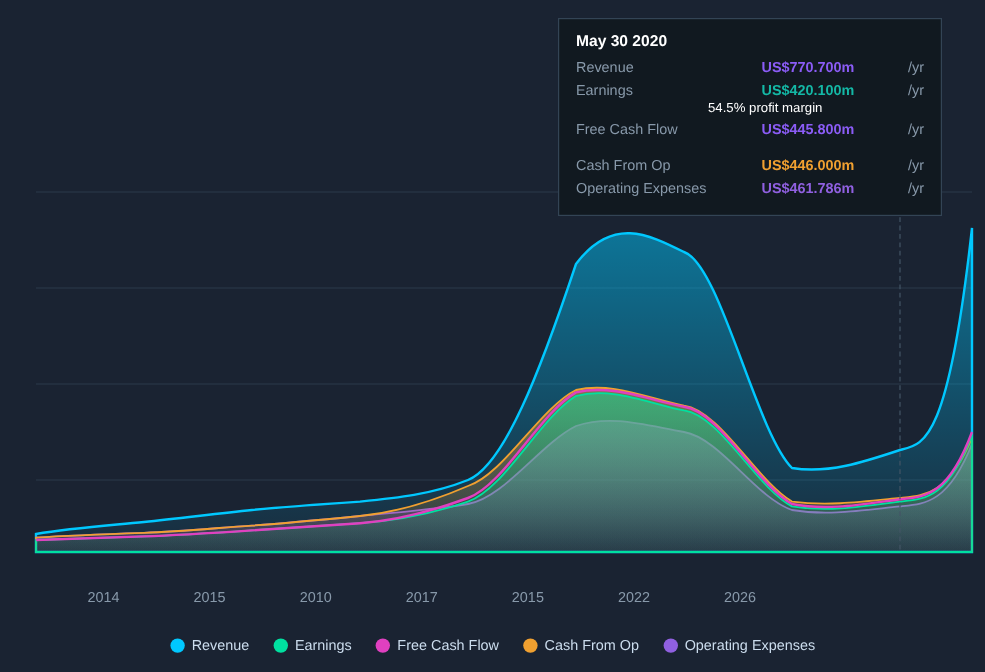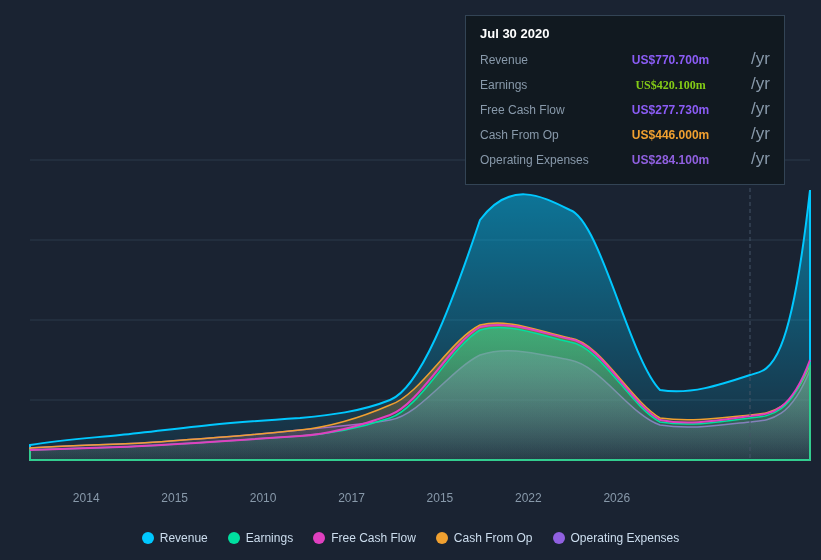--- a/index.html
+++ b/index.html
@@ -66,35 +66,35 @@
       min-width: 110px;
     }
 
     .tooltip-value {
       font-size: 12px;
       font-weight: bold;
     }
 
     .tooltip-unit {
       color: #8899aa;
-      font-size: 17px;
+      font-size: 12px;
       margin-left: 0;
     }
 
     .tooltip-sub {
       color: #ffffff;
       font-size: 11px;
       margin-top: -3px;
       margin-bottom: 5px;
       padding-left: 110px;
     }
 
     .color-cyan { color: #8b5cf6; }
-    .color-green { color: #84cc16; font-family: Liberation Serif, serif; }
-    .color-orange { color: #f0a030; }
+    .color-green { color: #14b8a6; }
+    .color-orange { color: #f0a030; margin-top: 11px; }
     .color-purple { color: #9060e0; }
 
     svg.chart-svg {
       position: absolute;
       top: 0;
       left: 0;
       width: 821px;
       height: 510px;
     }
 
@@ -226,46 +226,47 @@
       <div class="legend-dot" style="background:#f0a030;"></div>
       <span class="legend-label">Cash From Op</span>
     </div>
     <div class="legend-item">
       <div class="legend-dot" style="background:#9060e0;"></div>
       <span class="legend-label">Operating Expenses</span>
     </div>
   </div>
 
   <div class="tooltip-box">
-    <div class="tooltip-date">Jul 30 2020</div>
+    <div class="tooltip-date">May 30 2020</div>
 
     <div class="tooltip-row">
       <span class="tooltip-label">Revenue</span>
       <span class="tooltip-value color-cyan">US$770.700m</span>
       <span class="tooltip-unit">/yr</span>
     </div>
 
     <div class="tooltip-row">
       <span class="tooltip-label">Earnings</span>
       <span class="tooltip-value color-green">US$420.100m</span>
       <span class="tooltip-unit">/yr</span>
     </div>
+    <div class="tooltip-sub">54.5% profit margin</div>
 
     <div class="tooltip-row">
       <span class="tooltip-label">Free Cash Flow</span>
-      <span class="tooltip-value color-cyan">US$277.730m</span>
+      <span class="tooltip-value color-cyan">US$445.800m</span>
       <span class="tooltip-unit">/yr</span>
     </div>
 
     <div class="tooltip-row">
       <span class="tooltip-label">Cash From Op</span>
       <span class="tooltip-value color-orange">US$446.000m</span>
       <span class="tooltip-unit">/yr</span>
     </div>
 
     <div class="tooltip-row">
       <span class="tooltip-label">Operating Expenses</span>
-      <span class="tooltip-value color-purple">US$284.100m</span>
+      <span class="tooltip-value color-purple">US$461.786m</span>
       <span class="tooltip-unit">/yr</span>
     </div>
   </div>
 
 </div>
 
 </body></html>

